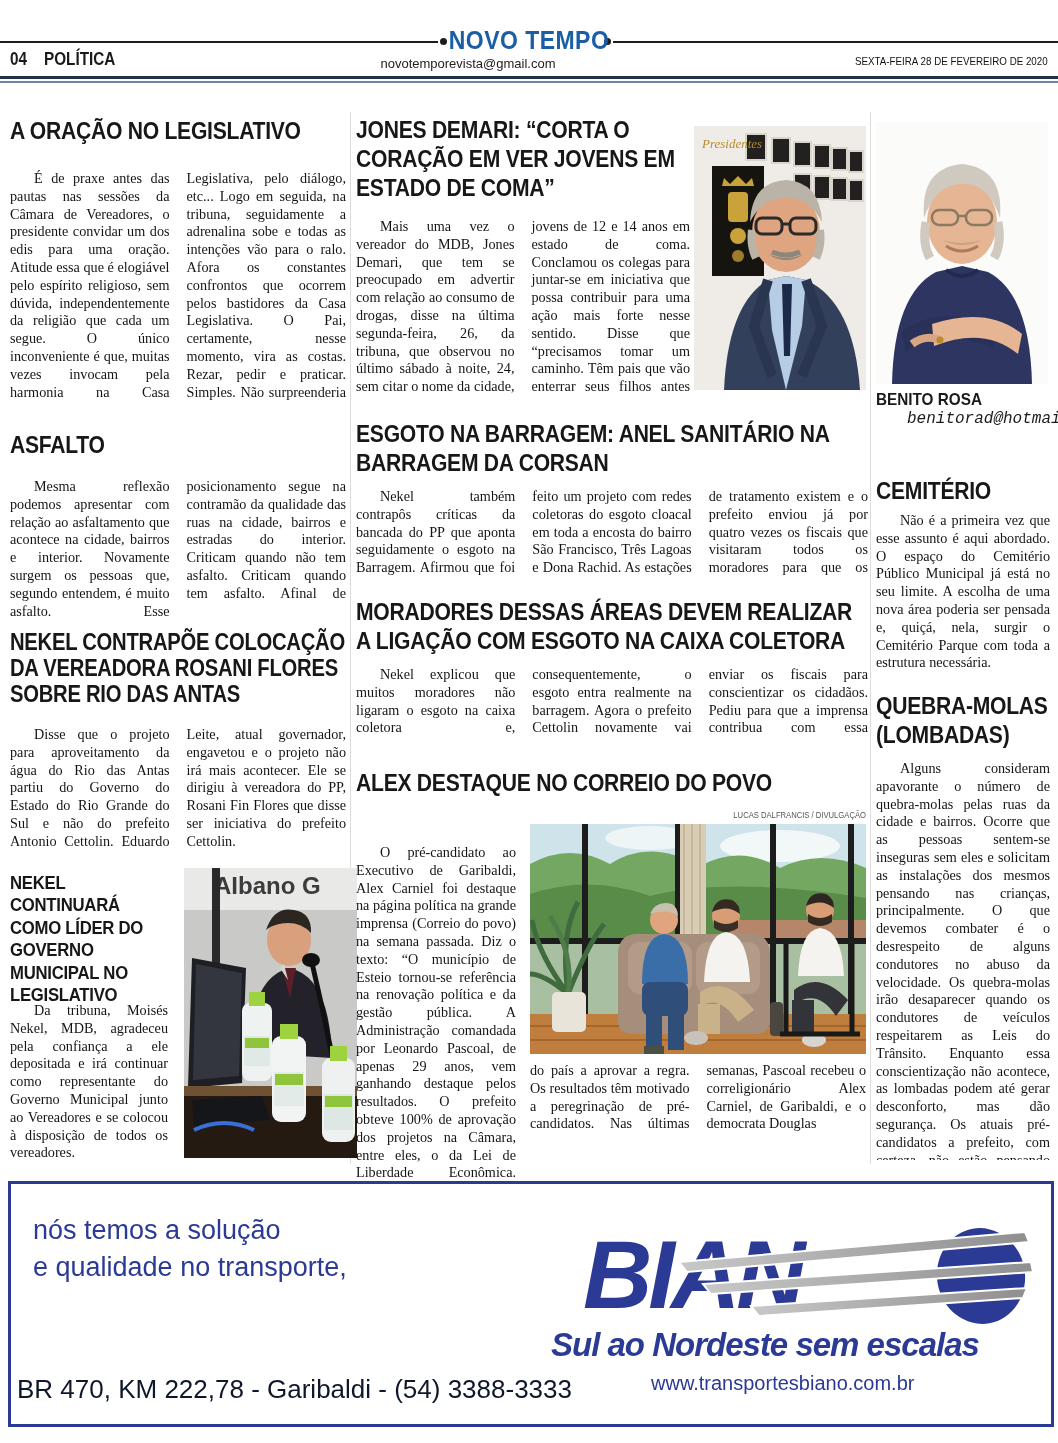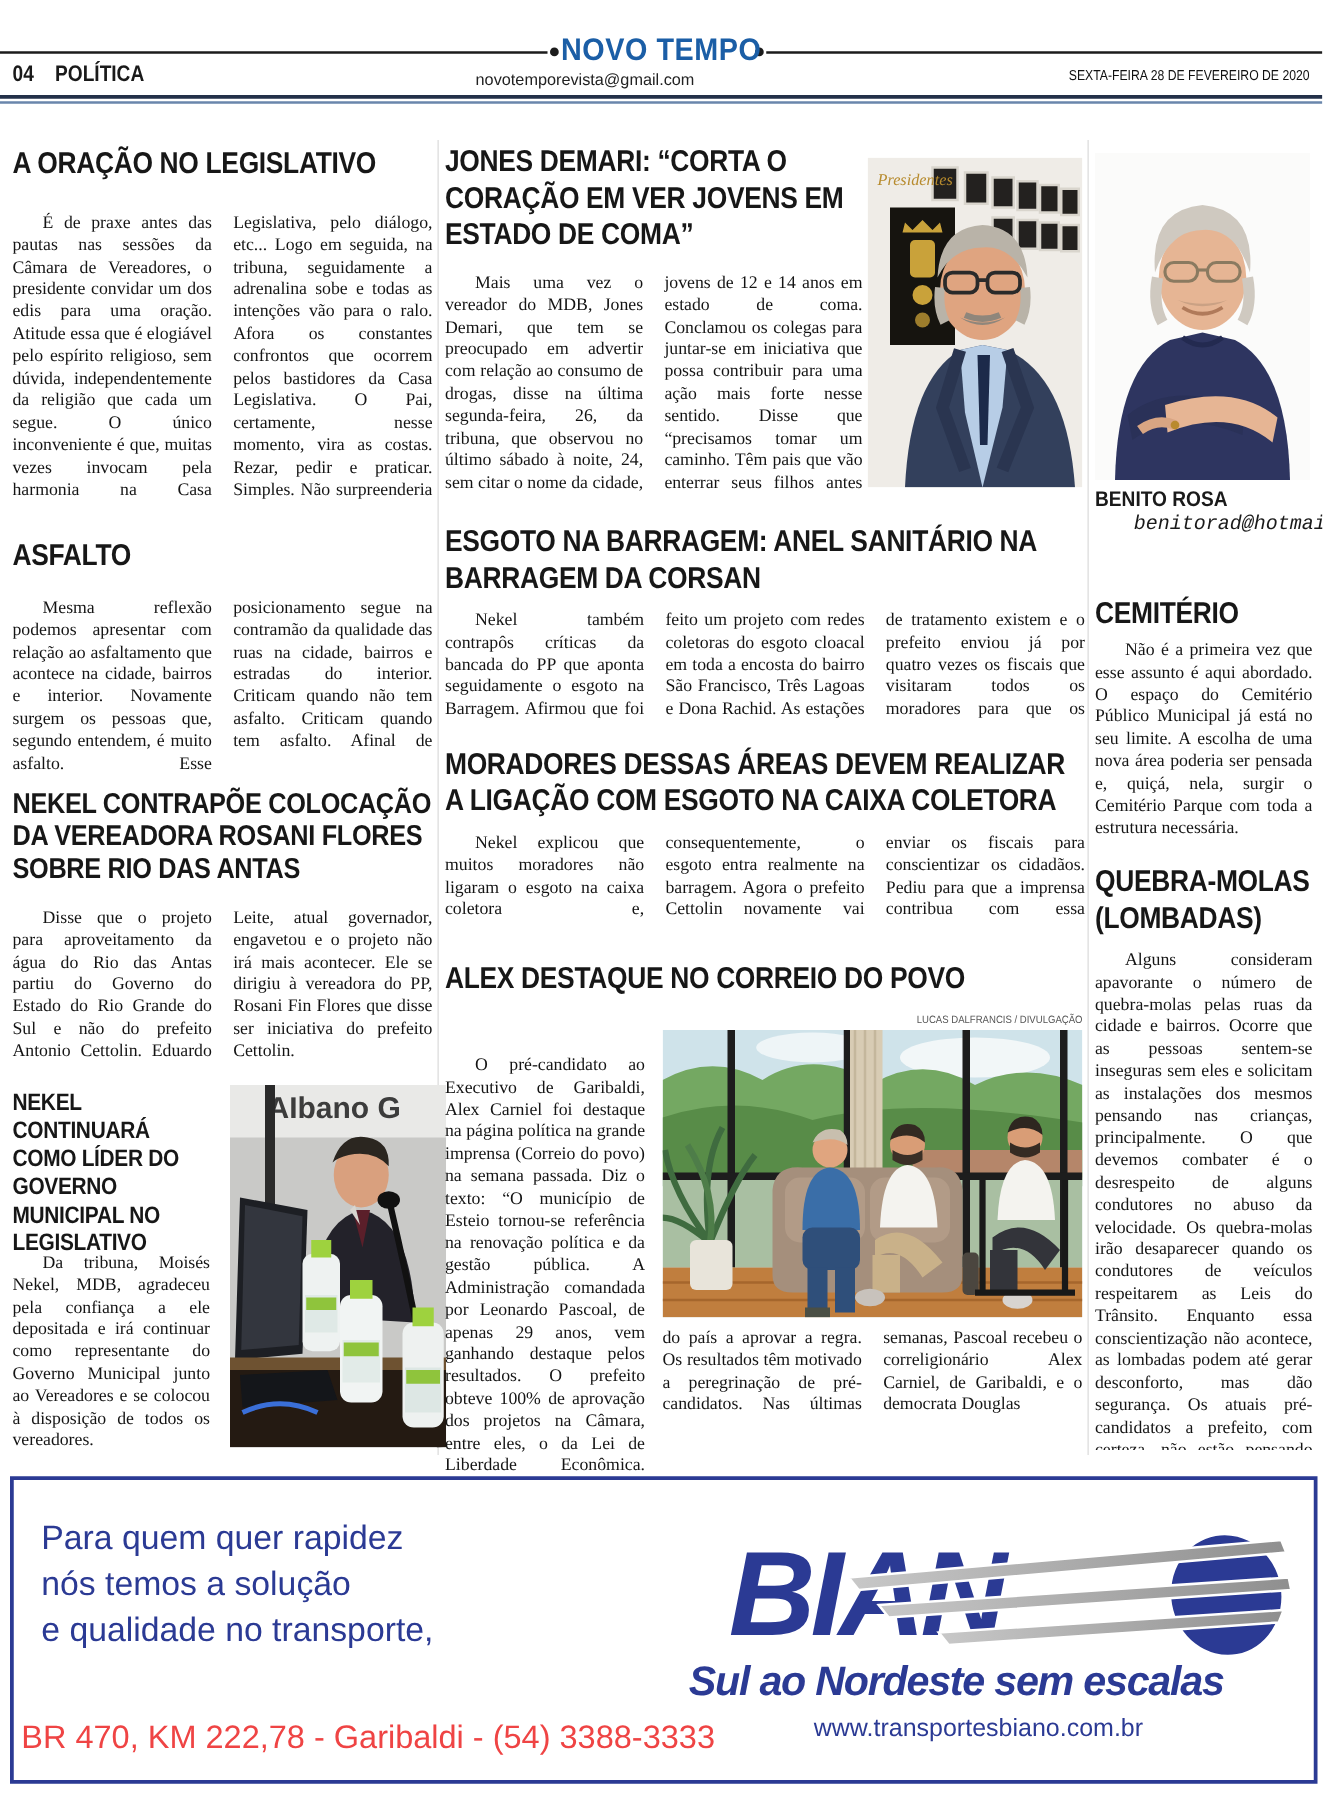--- a/index.html
+++ b/index.html
@@ -36,21 +36,21 @@
            font-size:17px;transform:scaleX(.9);transform-origin:0 0;}
   .colmail{position:absolute;font-style:italic;font-size:16px;font-family:Liberation Mono, monospace;margin-left:31px;}
   .caption{position:absolute;font-family:"Liberation Sans",sans-serif;font-size:8.5px;
            color:#555;text-align:right;transform:scaleX(.9);transform-origin:100% 0;}
   .photo{position:absolute;overflow:hidden;}
   .photo svg{display:block;}
   
   .ad{position:absolute;left:8px;top:1181px;width:1040px;height:240px;
       border:3px solid #2b3a94;background:#fff;font-family:"Liberation Sans",sans-serif;}
   .ad-slogan{position:absolute;left:22px;top:28px;font-size:27px;line-height:37px;color:#2b3a94;}
-  .ad-address{position:absolute;left:6px;top:190px;font-size:26px;color:#ef4444;}
+  .ad-address{position:absolute;left:6px;top:190px;font-size:26px;color:#0f172a;}
   .ad-transportes{position:absolute;left:585px;top:12px;font-size:34px;font-weight:bold;
                   font-style:italic;color:#2b3a94;letter-spacing:-1px;}
   .ad-tagline{position:absolute;left:540px;top:142px;font-size:33px;font-weight:bold;
               font-style:italic;color:#2b3a94;letter-spacing:-1px;}
   .ad-site{position:absolute;left:640px;top:188px;font-size:20px;color:#2b3a94;}
   .biano-logo{position:absolute;left:572px;top:38px;width:450px;height:108px;}
 </style>
 </head>
 <body>
 
@@ -304,21 +304,20 @@
       <p>Não é a primeira vez que esse assunto é aqui abordado.  O espaço do Cemitério Público Municipal já está no seu limite. A escolha de uma nova área poderia ser pensada e, quiçá, nela, surgir o Cemitério Parque com toda a estrutura necessária.</p>
     </div>
 
   <div class="headline" style="left:876px;top:692px;width:200px;font-size:24px;line-height:1.2;">QUEBRA-MOLAS (LOMBADAS)</div>
   <div class="body" style="left:876px;top:760px;width:174px;height:400px;">
       <p>Alguns consideram apavorante o número de quebra-molas pelas ruas da cidade e bairros. Ocorre que as pessoas sentem-se inseguras sem eles e solicitam as instalações dos mesmos pensando nas crianças, principalmente. O que devemos combater é o desrespeito de alguns condutores no abuso da velocidade.  Os quebra-molas irão desaparecer quando os condutores de veículos respeitarem as Leis do Trânsito. Enquanto essa conscientização não acontece, as lombadas podem até gerar desconforto, mas dão segurança. Os atuais pré-candidatos a prefeito, com certeza, não estão pensando em retirá-las.</p>
     </div>
 
   <div class="ad">
     <div class="ad-slogan">
-      <div>Para quem quer rapidez</div>
       <div>nós temos a solução</div>
       <div>e qualidade no transporte,</div>
     </div>
     <div class="ad-address">BR 470, KM 222,78 - Garibaldi - (54) 3388-3333</div>
     <div class="biano-logo">
       <svg width="450" height="108" viewBox="0 0 450 108">
         <defs>
           <linearGradient id="gg" x1="0" y1="0" x2="1" y2="0">
             <stop offset="0" stop-color="#c8c8c8"></stop>
               <stop offset="1" stop-color="#8f8f8f"></stop>

